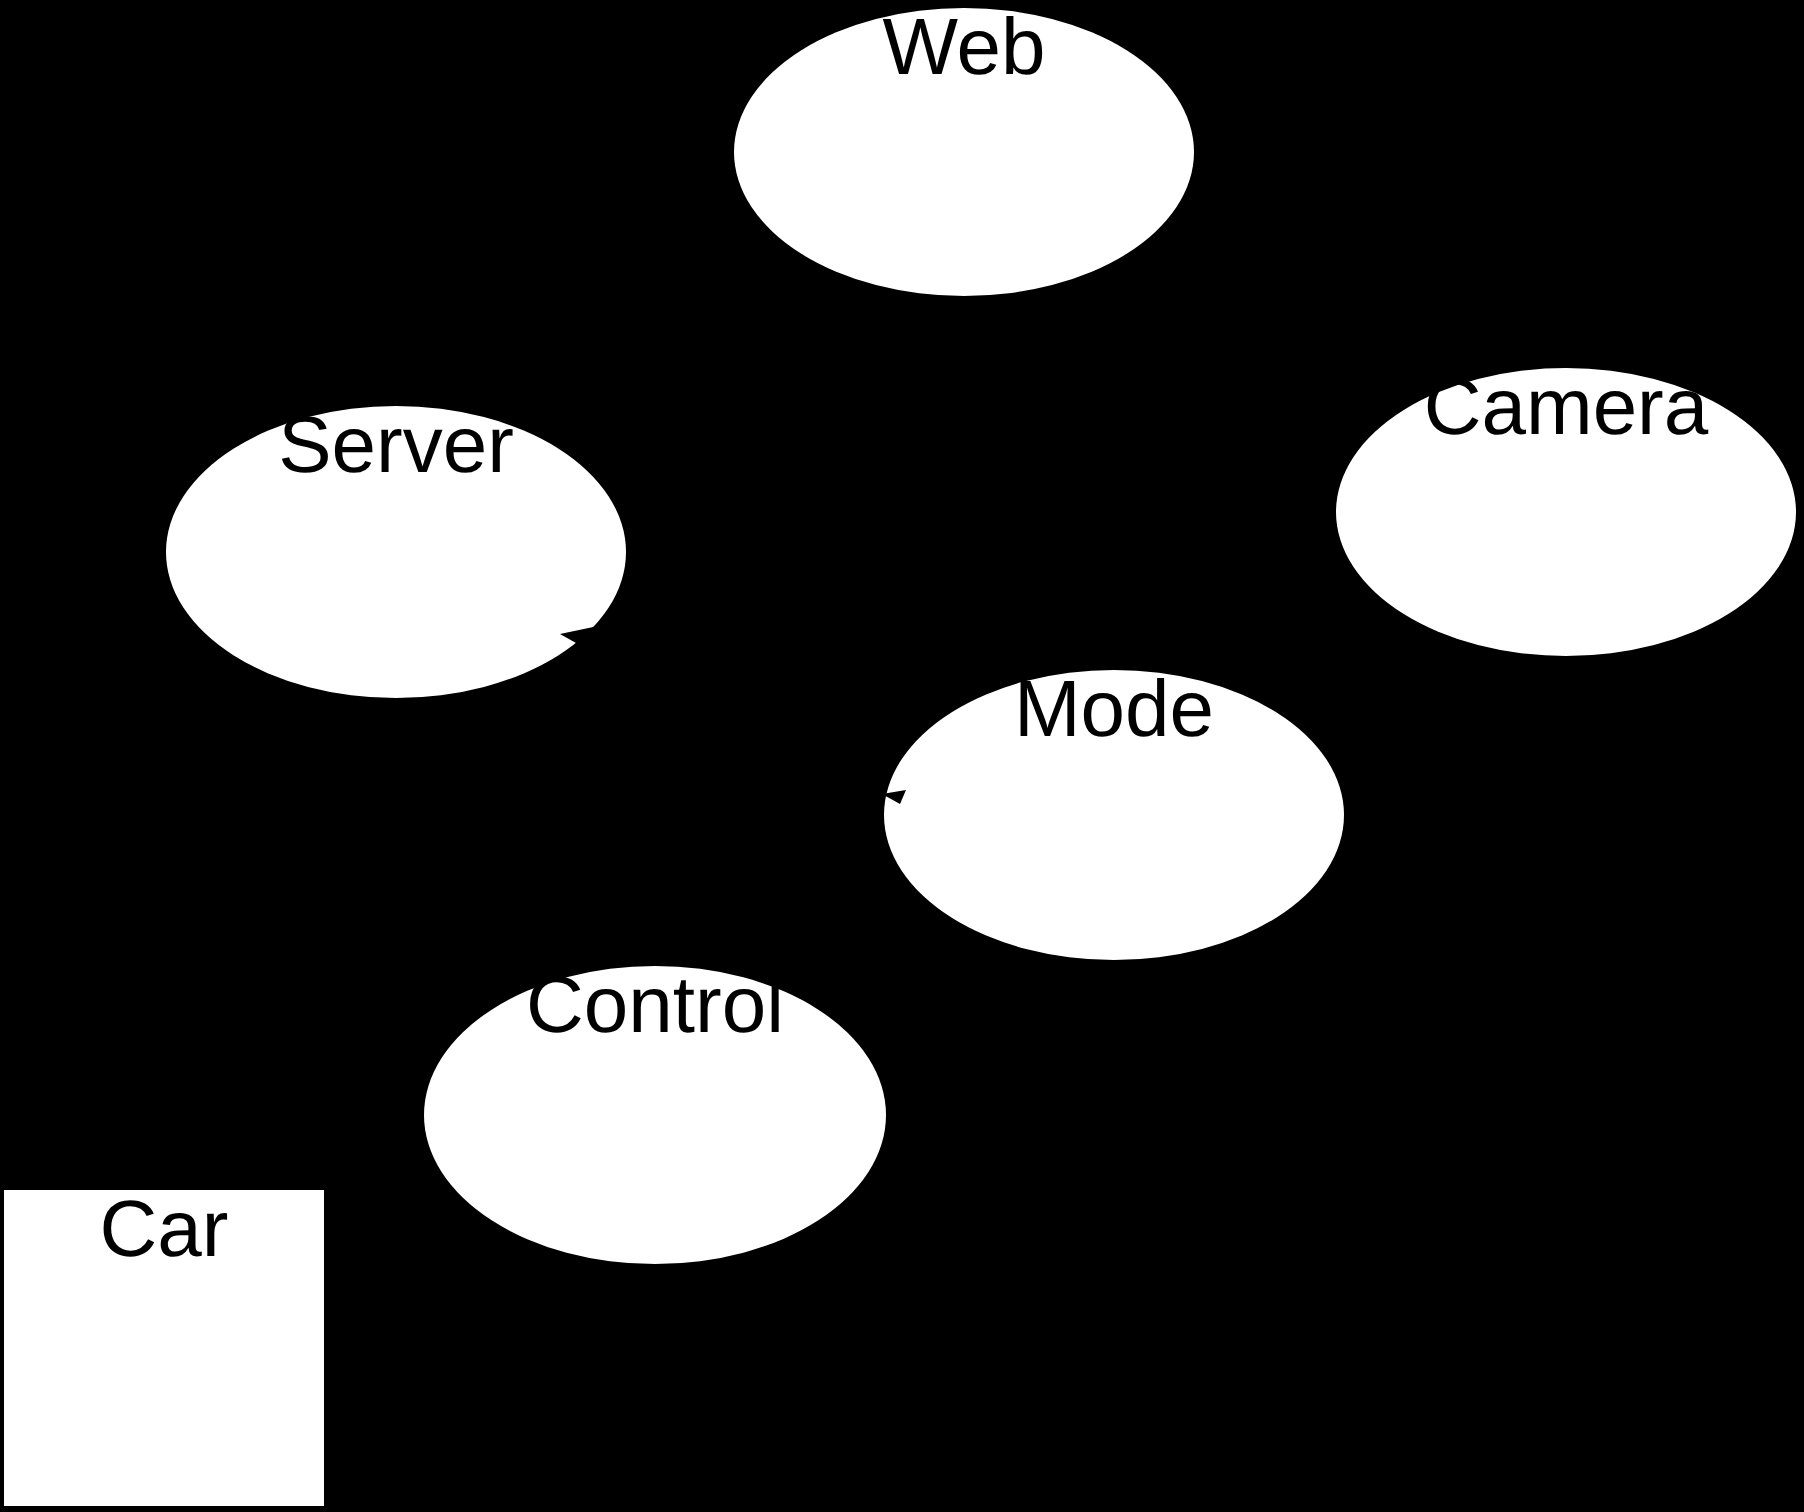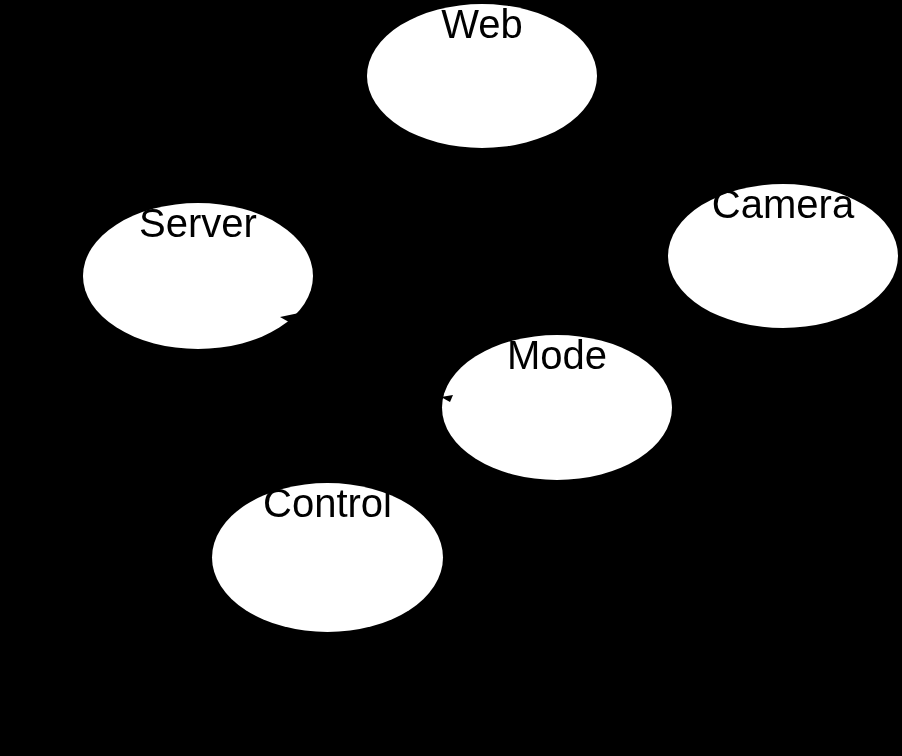--- a/index.html
+++ b/index.html
@@ -69,19 +69,22 @@
   </div>
 
   <div class="node ellipse node-mode">
     <span>Mode</span>
   </div>
 
   <div class="node ellipse node-control">
     <span>Control</span>
   </div>
 
+  <div class="node box node-car">
+    <span>Car</span>
+  </div>
 
   <svg class="edge-overlay" width="902" height="756" viewBox="0 0 902 756" xmlns="http://www.w3.org/2000/svg">
     <polygon points="280,317 299,313 296,326" fill="#000000"></polygon>
     <polygon points="441,397 453,395 450,402" fill="#000000"></polygon>
   </svg>
 
 </div>
 
 </body></html>

